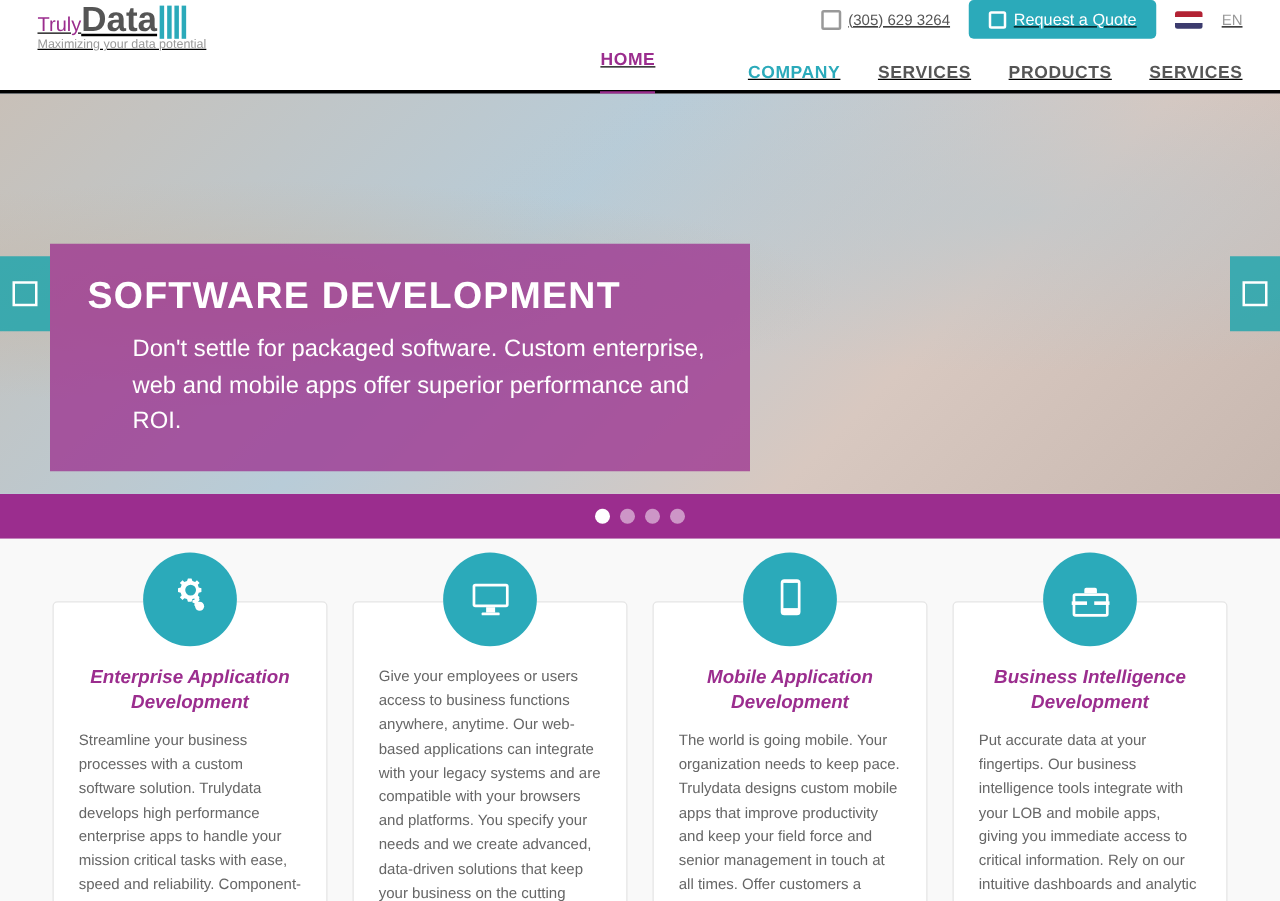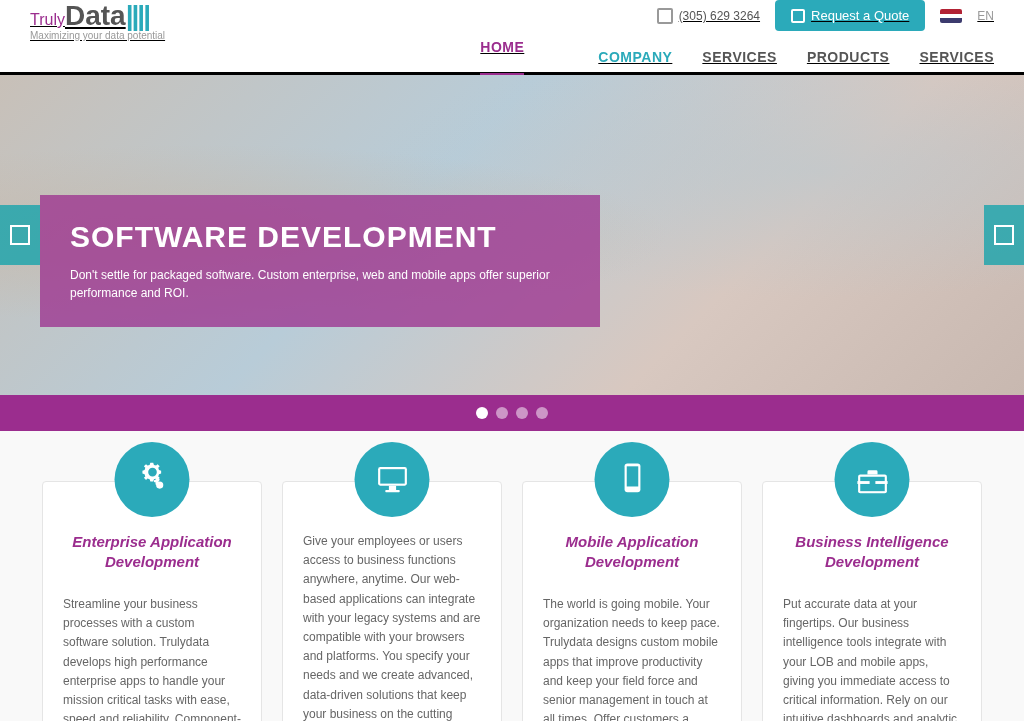--- a/index.html
+++ b/index.html
@@ -34,32 +34,32 @@
       radial-gradient(ellipse at 20% 50%, rgba(200,180,160,0.6) 0%, transparent 40%),
       radial-gradient(ellipse at 80% 30%, rgba(180,200,210,0.5) 0%, transparent 40%),
       linear-gradient(135deg, #c8c0b8 0%, #b8ccd8 40%, #d8c8c0 70%, #c8b8b0 100%); }
     
     .hero-arrow-left { position: absolute; left: 0; top: 50%; transform: translateY(-50%); width: 40px; height: 60px; background: rgba(0,160,170,0.7); display: flex; align-items: center; justify-content: center; cursor: pointer; z-index: 10; }
     .hero-arrow-right { position: absolute; right: 0; top: 50%; transform: translateY(-50%); width: 40px; height: 60px; background: rgba(0,160,170,0.7); display: flex; align-items: center; justify-content: center; cursor: pointer; z-index: 10; }
     .arrow-box { width: 20px; height: 20px; border: 2px solid #fff; }
 
     .hero-content { position: absolute; left: 40px; top: 120px; z-index: 5; background: rgba(155,45,142,0.75); padding: 25px 30px; max-width: 560px; }
     .hero-title { font-size: 30px; font-weight: 900; color: #fff; letter-spacing: 1px; margin-bottom: 12px; }
-    .hero-subtitle { font-size: 12px; color: #fff; line-height: 1.5; }
+    .hero-subtitle { font-size: 19px; color: #fff; line-height: 1.5; margin-left: 36px; }
 
     
     .carousel-dots { background: #9b2d8e; text-align: center; padding: 12px; display: flex; justify-content: center; gap: 8px; }
     .dot { width: 12px; height: 12px; border-radius: 50%; background: rgba(255,255,255,0.5); display: inline-block; cursor: pointer; }
     .dot.active { background: #fff; }
 
     
     .cards-section { background: #f9f9f9; padding: 50px 30px 30px; display: flex; gap: 20px; justify-content: center; }
     .card { background: #fff; border: 1px solid #e5e5e5; border-radius: 4px; padding: 0 20px 20px; text-align: center; flex: 1; max-width: 220px; position: relative; padding-top: 50px; }
     .card-icon-wrap { position: absolute; top: -40px; left: 50%; transform: translateX(-50%); width: 75px; height: 75px; border-radius: 50%; background: #2baaba; display: flex; align-items: center; justify-content: center; }
-    .card-title { color: #9b2d8e; font-size: 15px; font-style: italic; font-weight: bold; line-height: 1.3; margin-bottom: 24px; }
+    .card-title { color: #9b2d8e; font-size: 15px; font-style: italic; font-weight: bold; line-height: 1.3; margin-bottom: 12px; }
     .card-text { font-size: 12px; color: #666; line-height: 1.6; text-align: left; margin-bottom: 15px; }
 
     
     .icon-svg { width: 36px; height: 36px; fill: #fff; }
   </style>
 </head>
 <body>
 
 <div class="header">
   <div class="logo-area">

